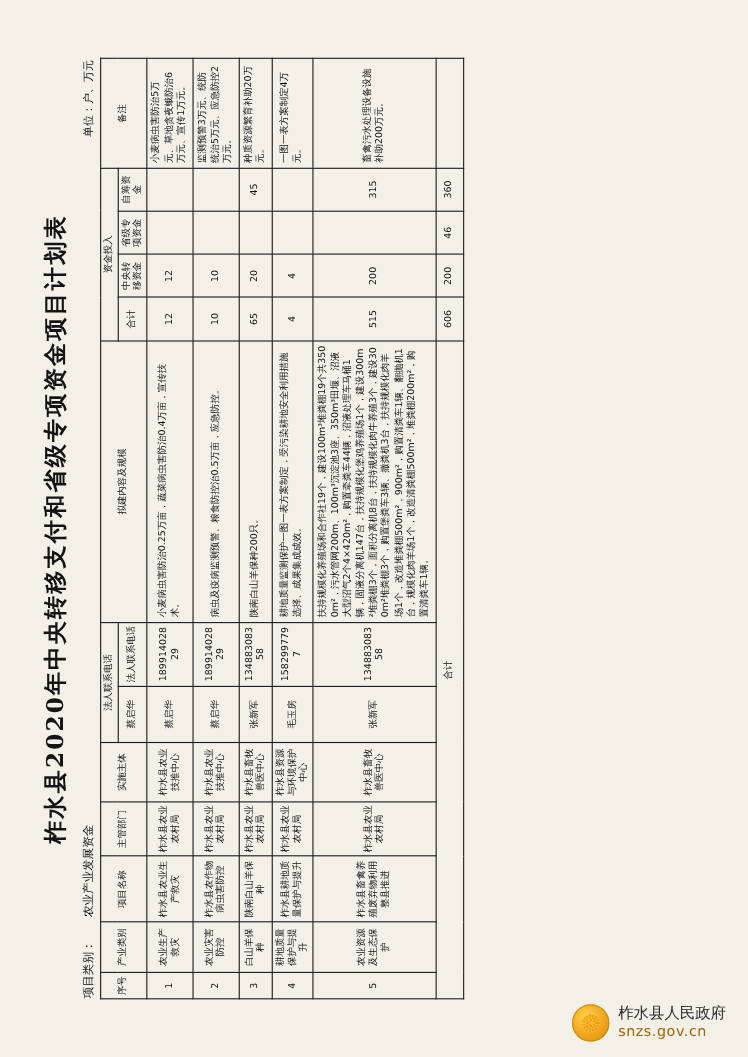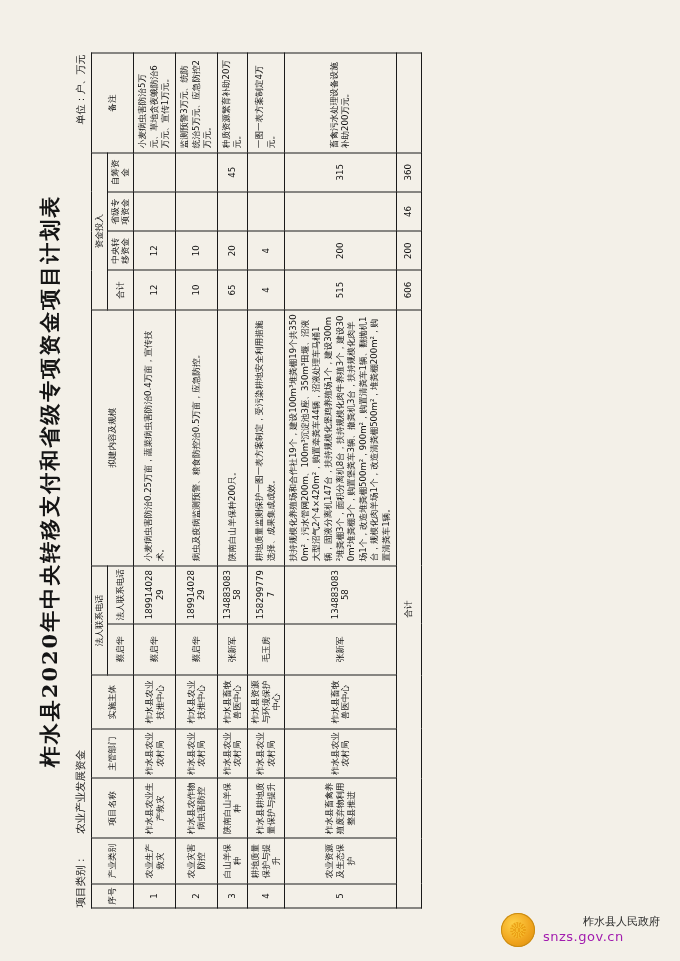--- a/index.html
+++ b/index.html
@@ -86,22 +86,22 @@
     position:relative;
     box-shadow:0 0 0 1px #c98b12 inset;
   }
   .gov-emblem:after{
     content:"";position:absolute;left:9px;top:9px;width:16px;height:16px;
     border-radius:50%;
     background:repeating-conic-gradient(#f6b92a 0 12deg,#e99d12 12deg 24deg);
     opacity:.85;
   }
   .footer-txt{line-height:1.25;}
-  .footer-txt .l1{font-size:11px;color:#2a2a2a;font-family:"DejaVu Serif","Liberation Serif",serif;margin-left:40px;}
-  .footer-txt .l2{font-size:13px;color:#a21caf;letter-spacing:.5px;font-family:"DejaVu Sans","Liberation Sans",sans-serif;}
+  .footer-txt .l1{font-size:14px;color:#2a2a2a;font-family:"DejaVu Serif","Liberation Serif",serif;}
+  .footer-txt .l2{font-size:13px;color:#a16207;letter-spacing:.5px;font-family:"DejaVu Sans","Liberation Sans",sans-serif;}
 </style>
 </head>
 <body>
 
 <div class="page">
 
   <div class="sheet">
 
     <div class="title">柞水县2020年中央转移支付和省级专项资金项目计划表</div>
 

